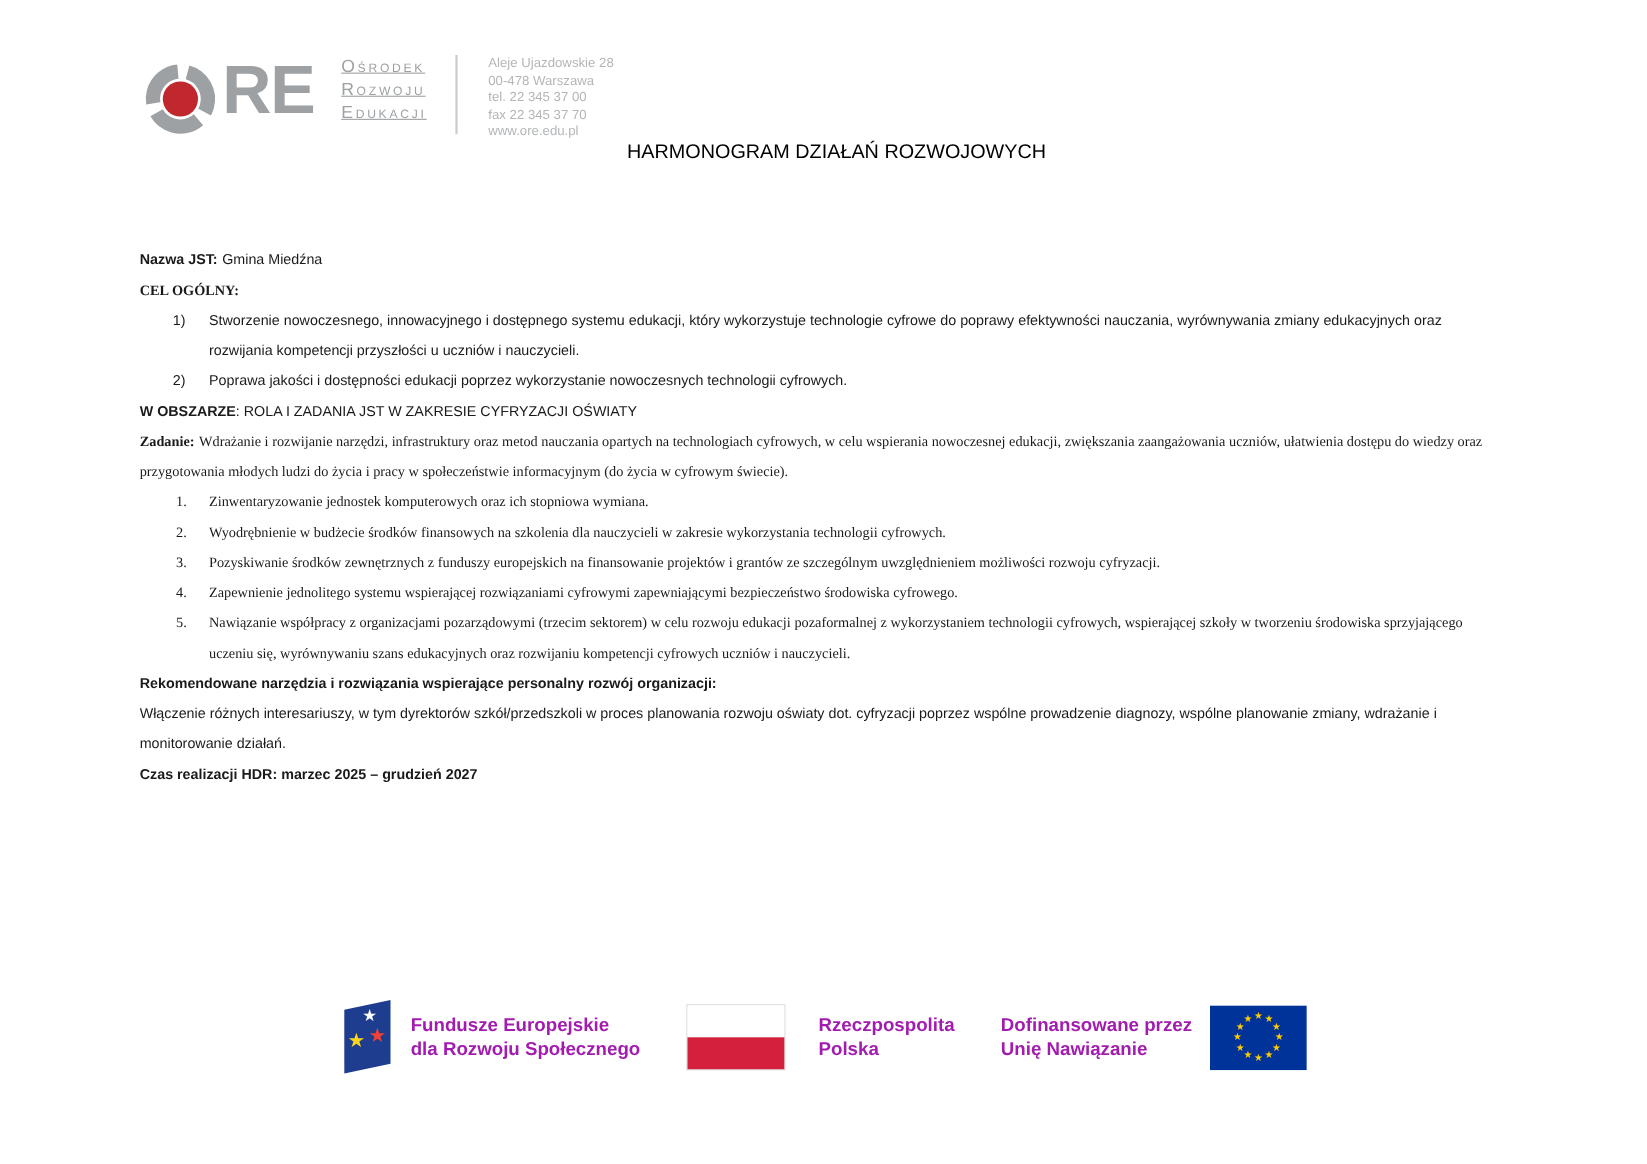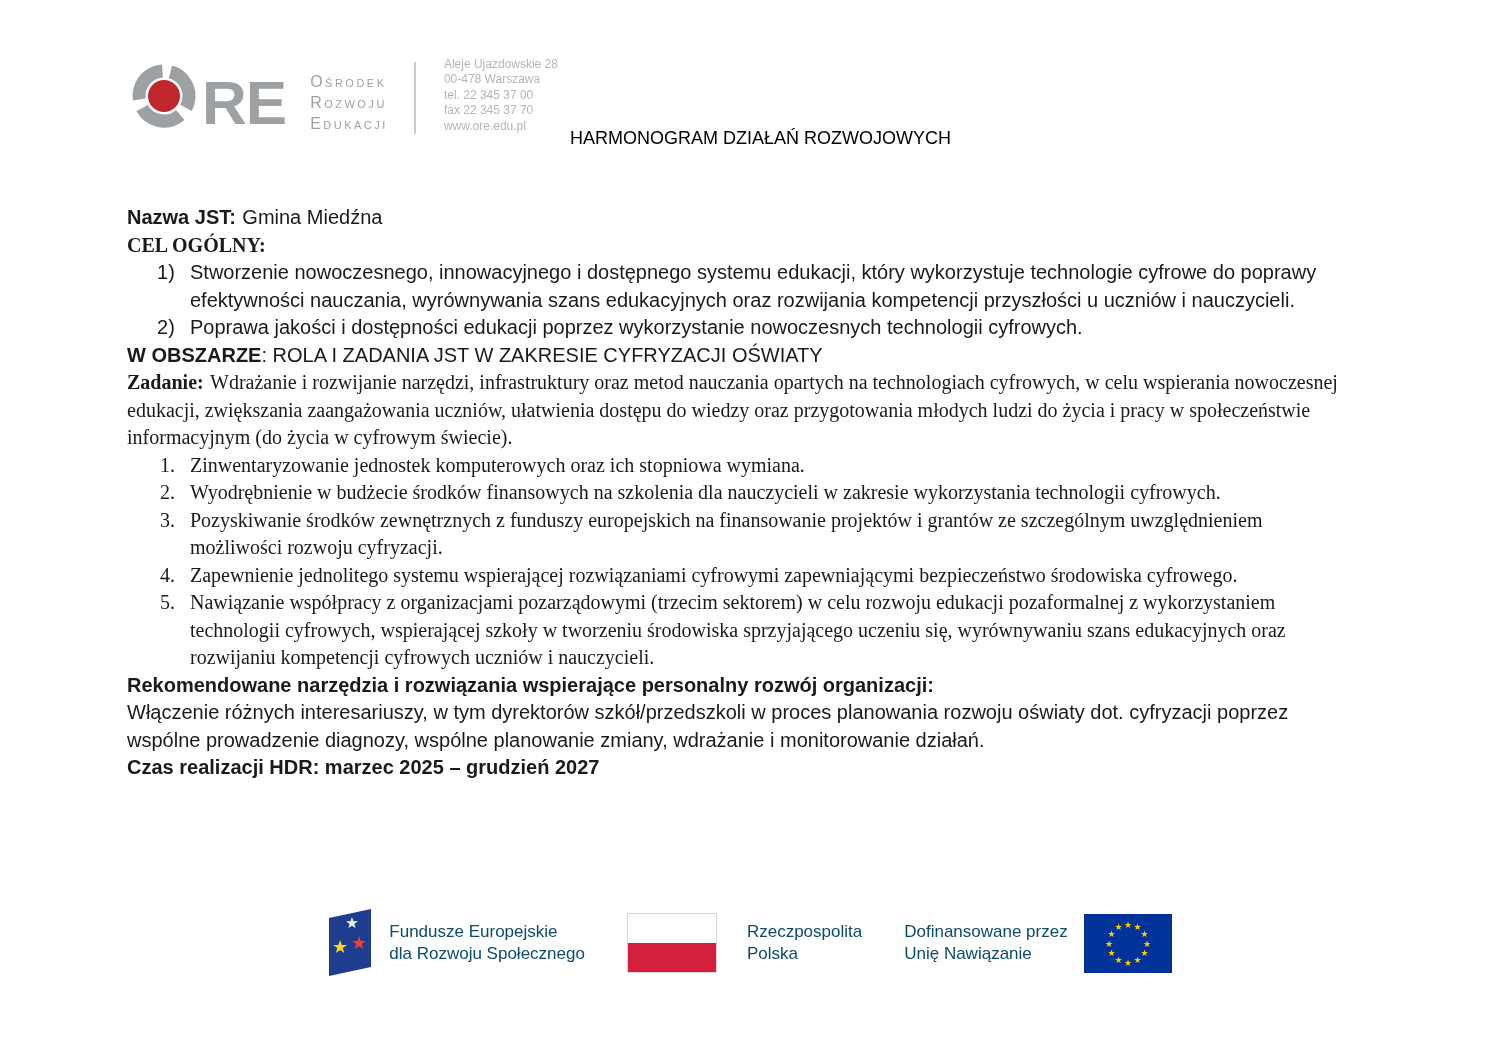--- a/index.html
+++ b/index.html
@@ -20,50 +20,51 @@
     font-family:"Liberation Sans","DejaVu Sans",sans-serif;
     color:var(--ink);
     position:relative;
     overflow:hidden;
   }
   .page{position:absolute;inset:0;background:#fff;}
 
   
   .ore-header{
     position:absolute;left:128px;top:50px;height:84px;
-    display:flex;align-items:flex-end;
+    display:flex;align-items:flex-start;
   }
   .ore-mark{display:block;}
   .ore-re{
     font-size:62px;font-weight:bold;color:var(--logo-gray);
     letter-spacing:-1px;line-height:1;margin-left:2px;margin-top:2px;
   }
   .ore-org{
     margin-left:24px;
     font-variant:small-caps;
     font-size:16px;line-height:21px;letter-spacing:2.5px;
     color:var(--logo-gray);
+    text-decoration:underline;
   }
   .ore-divider{
     width:2px;height:72px;background:#c9cbcd;margin:0 28px 0 26px;
   }
   .ore-address{
     font-size:12px;line-height:15.5px;color:var(--logo-gray-light);
   }
 
   
   .doc-title{
     position:absolute;top:128px;left:0;width:100%;
     text-align:center;font-size:18px;font-weight:normal;color:#000;margin-left:12px;
   }
 
   
   .content{
-    position:absolute;left:127px;top:204px;width:1232px;
-    font-size:20px;line-height:27.5px;color:var(--ink);
+    position:absolute;left:127px;top:222px;width:1232px;
+    font-size:13px;line-height:27.5px;color:var(--ink);
   }
   .content p{margin:0;}
   .b{font-weight:bold;}
   .lbl{font-weight:bold;margin-right:0.32em;}
   .mb-lg{margin-bottom:12px;}
   .mb-md{margin-bottom:10px;font-family:Liberation Serif, serif;}
   .mb-sm{margin-bottom:8px;}
   .heading-line{font-weight:bold;}
 
   ol.list-paren,ol.list-dot{list-style:none;margin:0;}
@@ -78,21 +79,21 @@
     content:counter(ld) ".";position:absolute;left:-30px;
   }
 
   
   .footer{
     position:absolute;left:0;top:906px;width:100%;
     display:flex;align-items:center;justify-content:center;gap:42px;
   }
   .logo-group{display:flex;align-items:center;}
   .footer-text{
-    font-size:17px;line-height:22px;font-weight:normal;color:#0c4a6e;
+    font-size:17px;line-height:22px;font-weight:bold;color:#a21caf;
   }
   .fe-text{margin-left:14px;}
   .pl-flag{
     width:90px;height:60px;border:1px solid #d6d6d6;background:#fff;
     display:flex;flex-direction:column;
   }
   .pl-flag .half-white{flex:1;background:#ffffff;}
   .pl-flag .half-red{flex:1;background:var(--pl-red);}
   .pl-text{margin-left:30px;}
   .eu-text{margin-right:16px;}
@@ -131,21 +132,21 @@
 
   <h1 class="doc-title">HARMONOGRAM DZIAŁAŃ ROZWOJOWYCH</h1>
 
   <main class="content">
 
     <p class="mb-lg"><span class="lbl">Nazwa JST:</span><span>Gmina Miedźna</span></p>
 
     <p class="heading-line mb-md">CEL OGÓLNY:</p>
 
     <ol class="list-paren mb-sm">
-      <li>Stworzenie nowoczesnego, innowacyjnego i dostępnego systemu edukacji, który wykorzystuje technologie cyfrowe do poprawy efektywności nauczania, wyrównywania szans edukacyjnych oraz rozwijania kompetencji przyszłości u uczniów i nauczycieli.</li>
+      <li>Stworzenie nowoczesnego, innowacyjnego i dostępnego systemu edukacji, który wykorzystuje technologie cyfrowe do poprawy efektywności nauczania, wyrównywania zmiany edukacyjnych oraz rozwijania kompetencji przyszłości u uczniów i nauczycieli.</li>
       <li>Poprawa jakości i dostępności edukacji poprzez wykorzystanie nowoczesnych technologii cyfrowych.</li>
     </ol>
 
     <p class="mb-sm"><span class="b">W OBSZARZE</span><span>: ROLA I ZADANIA JST W ZAKRESIE CYFRYZACJI OŚWIATY</span></p>
 
     <p class="mb-md"><span class="lbl">Zadanie:</span><span>Wdrażanie i rozwijanie narzędzi, infrastruktury oraz metod nauczania opartych na technologiach cyfrowych, w celu wspierania nowoczesnej edukacji, zwiększania zaangażowania uczniów, ułatwienia dostępu do wiedzy oraz przygotowania młodych ludzi do życia i pracy w społeczeństwie informacyjnym (do życia w cyfrowym świecie).</span></p>
 
 
     <ol class="list-dot mb-md">
       <li>Zinwentaryzowanie jednostek komputerowych oraz ich stopniowa wymiana.</li>

